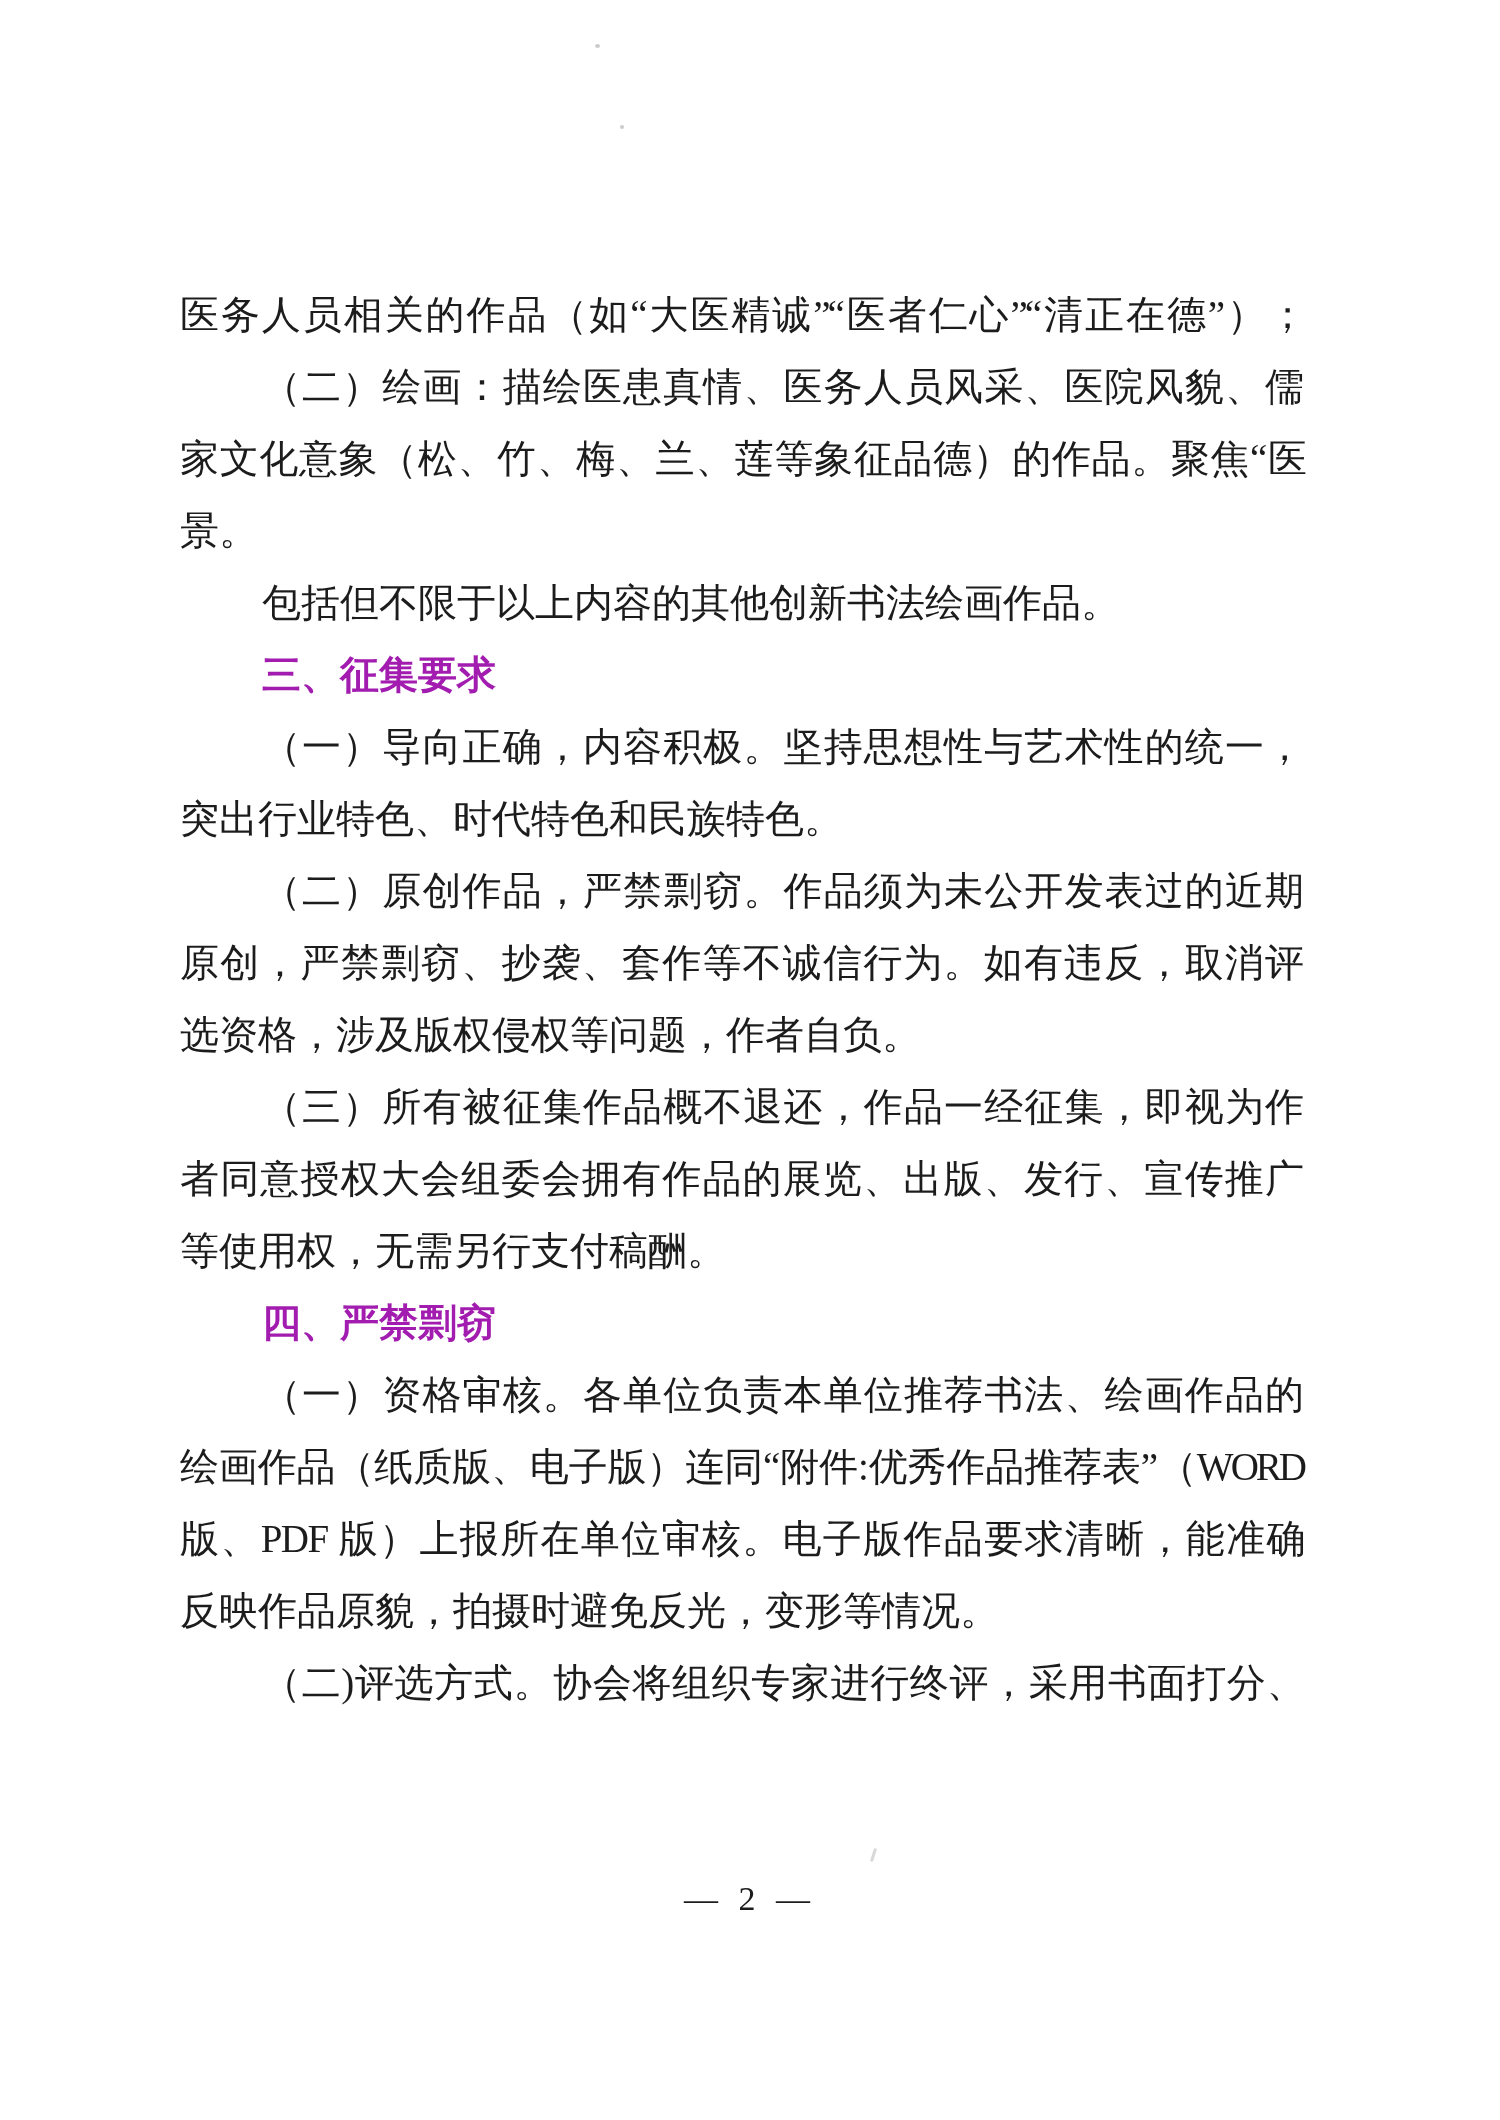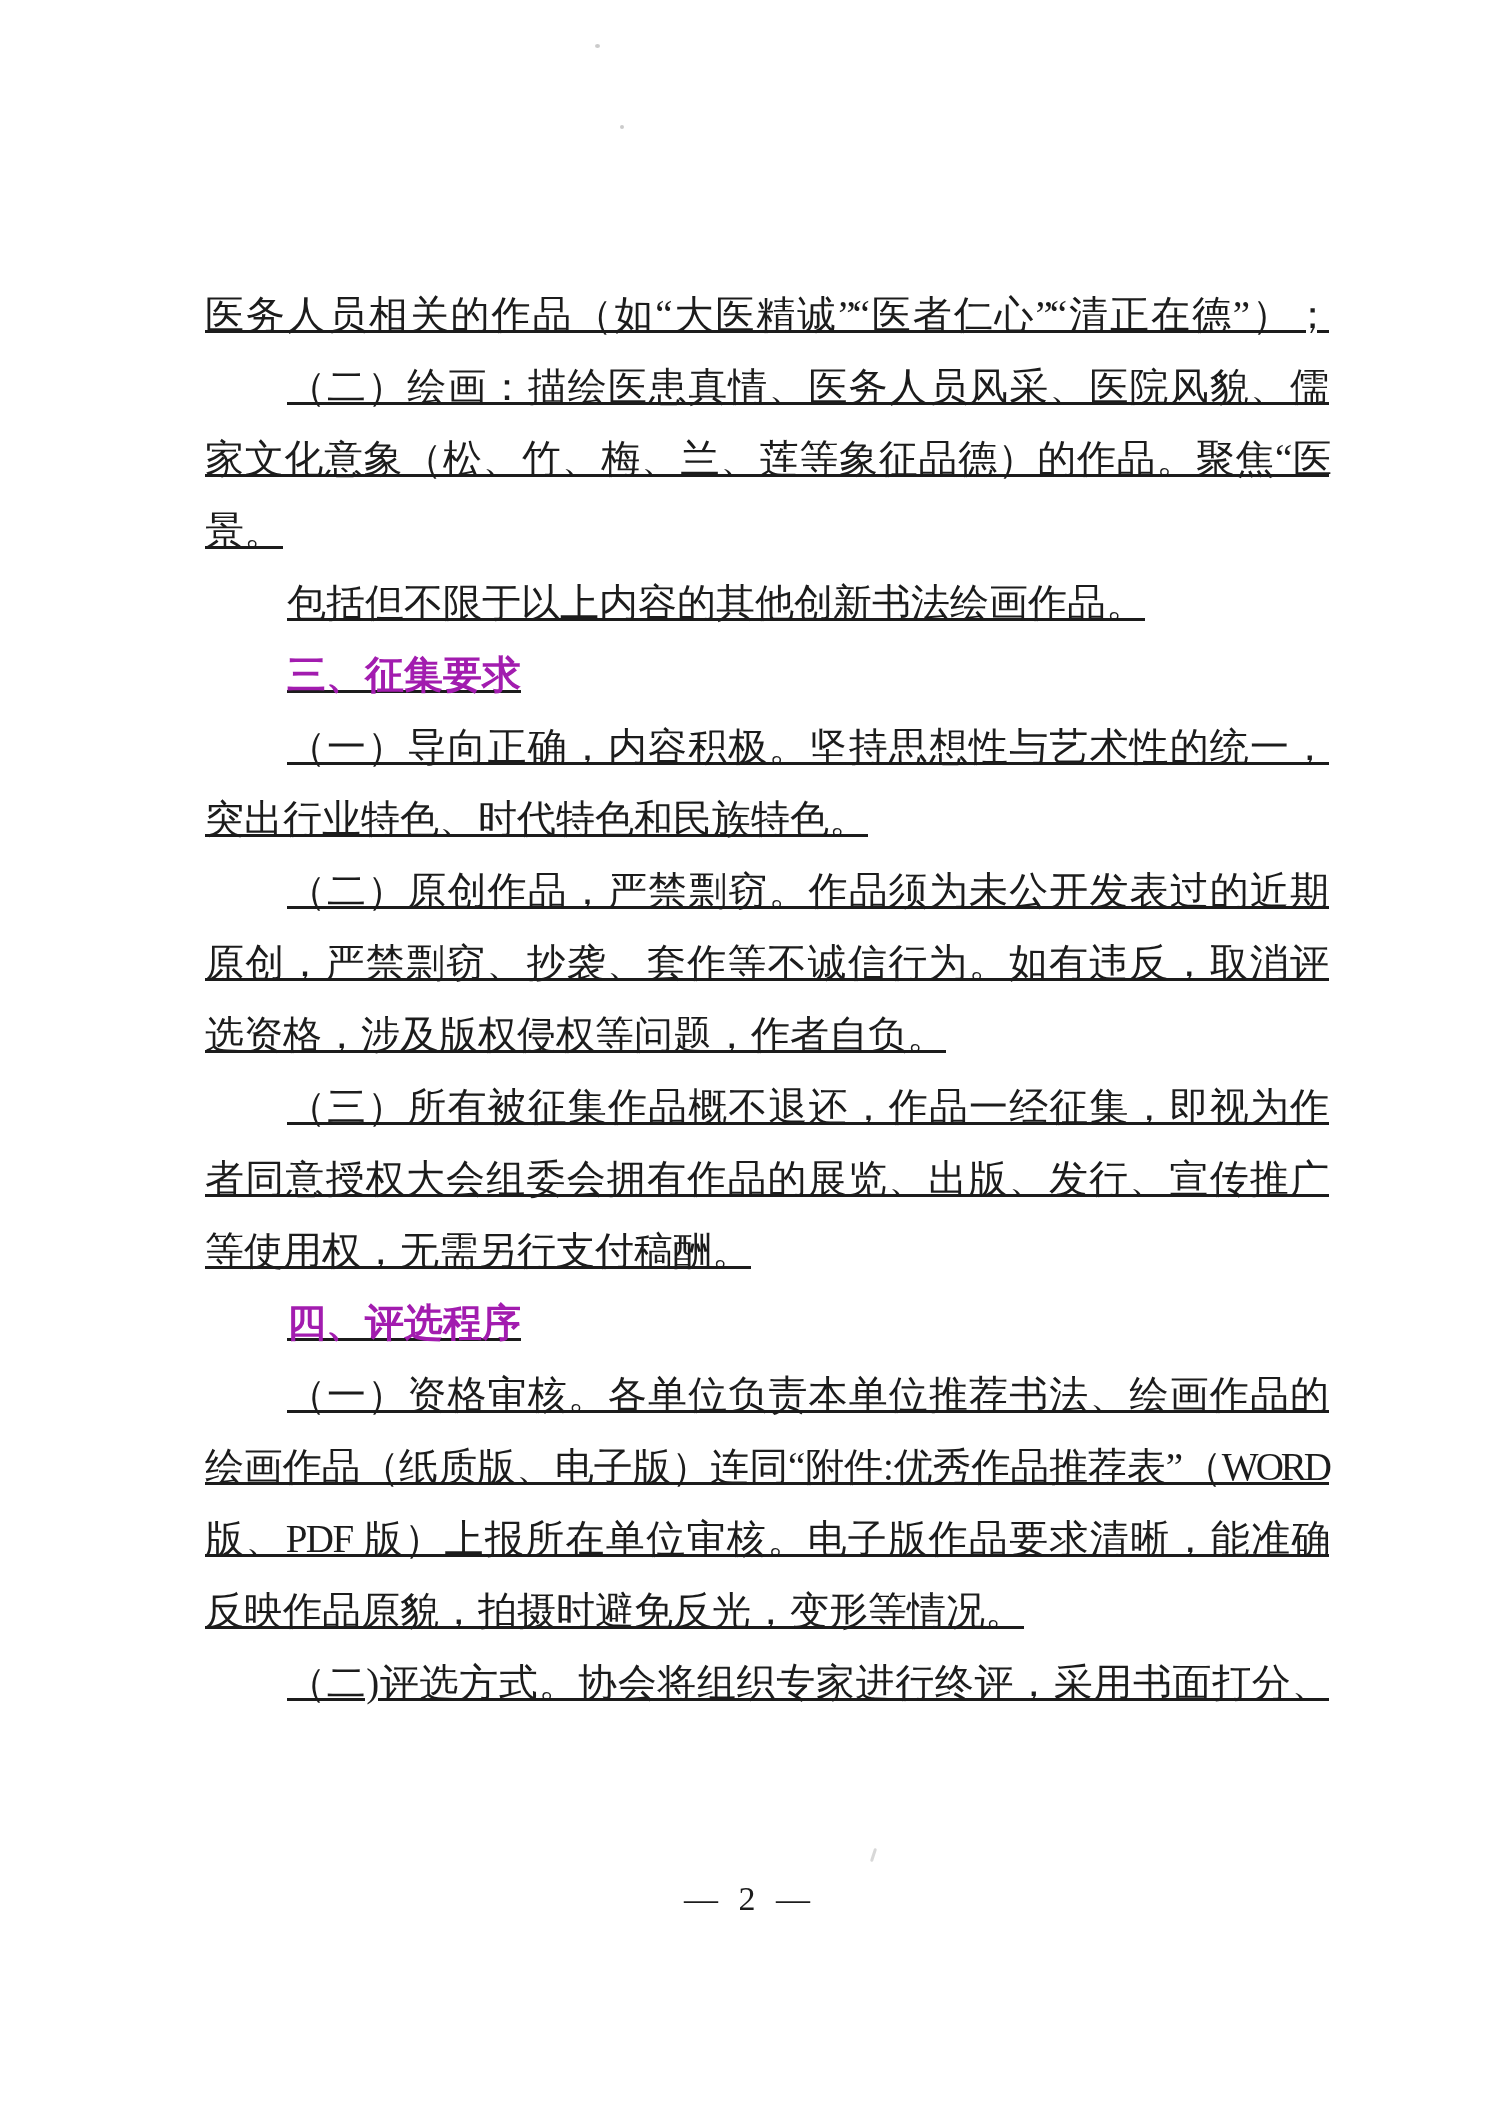--- a/index.html
+++ b/index.html
@@ -7,24 +7,23 @@
     position: relative;
     width: 1500px;
     height: 2120px;
     background: #ffffff;
     overflow: hidden;
     font-family: "Liberation Serif", "DejaVu Serif", serif;
     color: #1c1c1c;
   }
   .doc {
     position: absolute;
-    left: 205px;
+    left: 180px;
     top: 279px;
     width: 1124px;
-    text-decoration: underline;
   }
   .line {
     margin: 0;
     font-size: 39px;
     line-height: 72px;
     text-align: justify;
     color: #1c1c1c;
   }
   .fill { text-align-last: justify; }
   .indent { text-indent: 82px; }
@@ -76,21 +75,21 @@
     <p class="line indent">包括但不限于以上内容的其他创新书法绘画作品。</p>
     <p class="line indent heading">三、征集要求</p>
     <p class="line fill indent">（一）导向正确，内容积极。坚持思想性与艺术性的统一，</p>
     <p class="line">突出行业特色、时代特色和民族特色。</p>
     <p class="line fill indent">（二）原创作品，严禁剽窃。作品须为未公开发表过的近期</p>
     <p class="line fill">原创，严禁剽窃、抄袭、套作等不诚信行为。如有违反，取消评</p>
     <p class="line">选资格，涉及版权侵权等问题，作者自负。</p>
     <p class="line fill indent">（三）所有被征集作品概不退还，作品一经征集，即视为作</p>
     <p class="line fill">者同意授权大会组委会拥有作品的展览、出版、发行、宣传推广</p>
     <p class="line">等使用权，无需另行支付稿酬。</p>
-    <p class="line indent heading">四、评选程序</p>
+    <p class="line indent heading">四、严禁剽窃</p>
     <p class="line fill indent">（一）资格审核。各单位负责本单位推荐书法、绘画作品的</p>
     <p class="line fill t3">绘画作品（纸质版、电子版）连同“附件:优秀作品推荐表”（WORD</p>
     <p class="line fill t1">版、PDF 版）上报所在单位审核。电子版作品要求清晰，能准确</p>
     <p class="line">反映作品原貌，拍摄时避免反光，变形等情况。</p>
     <p class="line fill indent t1">（二)评选方式。协会将组织专家进行终评，采用书面打分、</p>
   </div>
 
   <div class="footer">— 2 —</div>
 
 </div>

